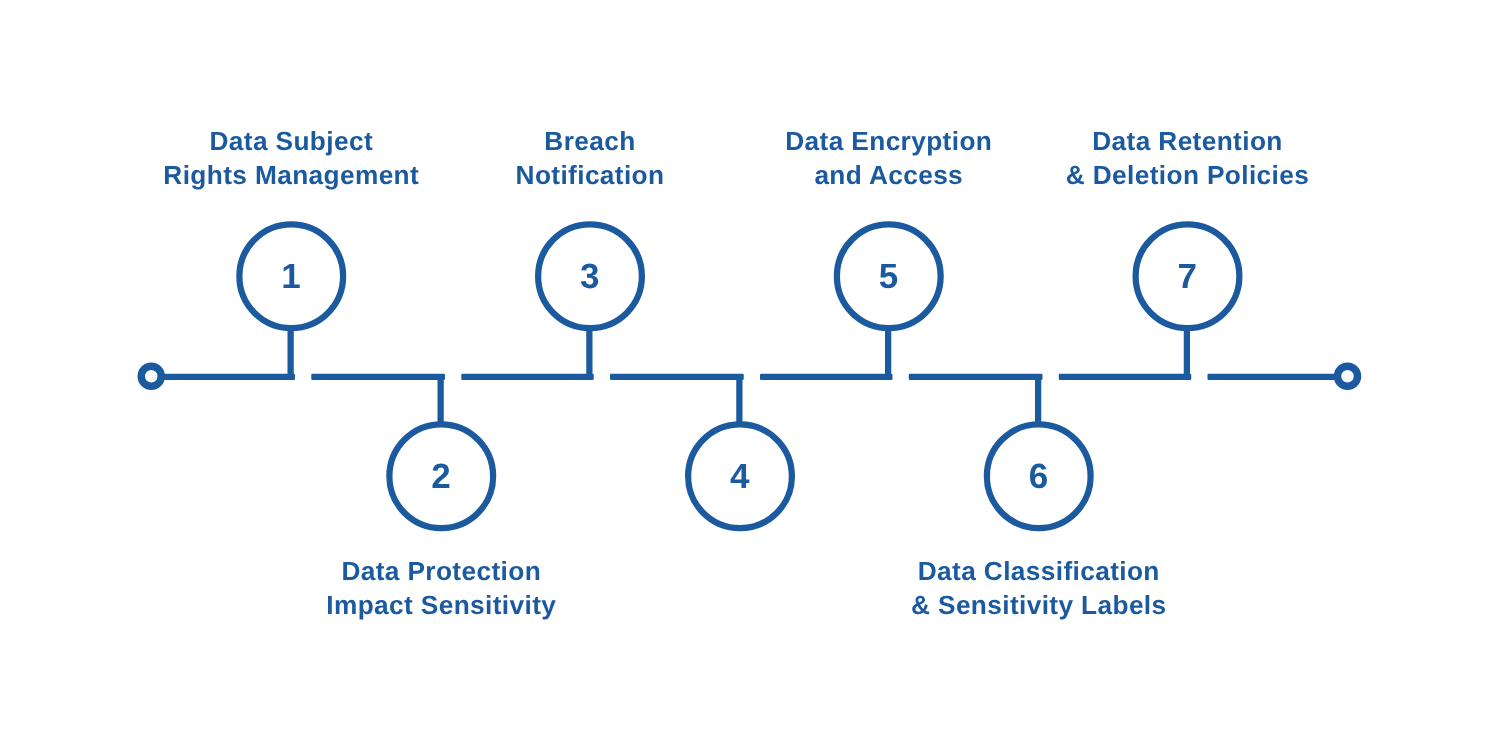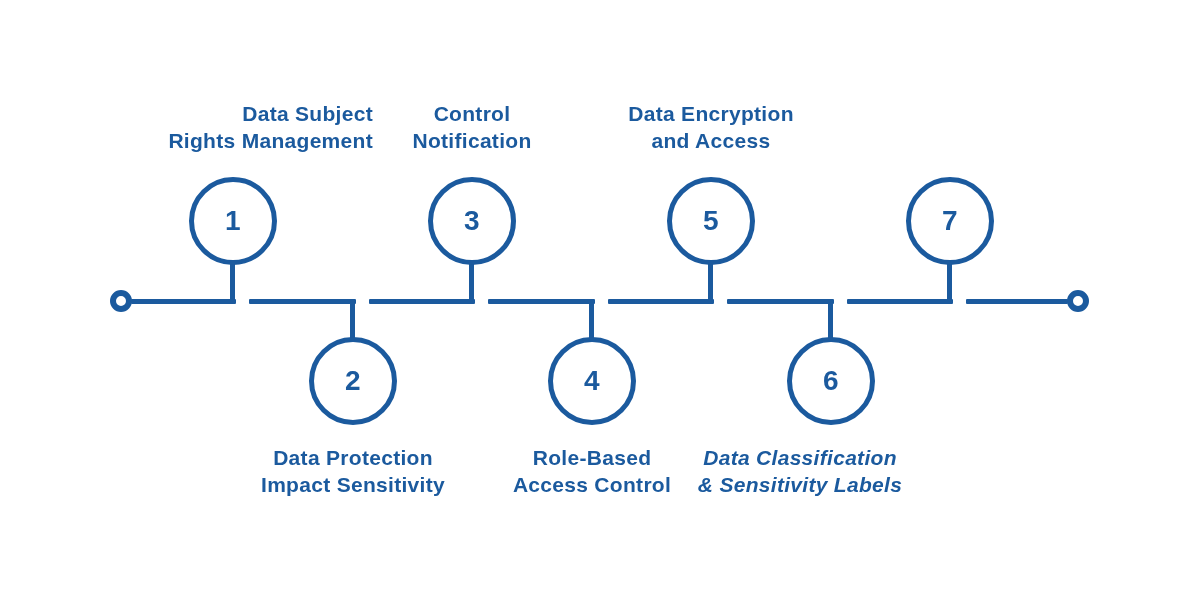--- a/index.html
+++ b/index.html
@@ -79,56 +79,56 @@
   <div class="seg" style="left:488px;width:107px;"></div>
   <div class="seg" style="left:608px;width:106px;"></div>
   <div class="seg" style="left:727px;width:107px;"></div>
   <div class="seg" style="left:847px;width:106px;"></div>
   <div class="seg" style="left:966px;width:102px;"></div>
 
   <div class="stem" style="left:230px;top:262px;height:40px;"></div>
   <div class="circle" style="left:189px;top:177px;">
     <span class="num">1</span>
   </div>
-  <div class="label" style="left:93px;top:100px;text-align:right;">Data Subject
+  <div class="label" style="left:93px;top:100px;">Data Subject
 Rights Management</div>
 
   <div class="stem" style="left:350px;top:302px;height:37px;"></div>
   <div class="circle" style="left:309px;top:337px;">
     <span class="num">2</span>
   </div>
   <div class="label" style="left:213px;top:444px;">Data Protection
 Impact Sensitivity</div>
 
   <div class="stem" style="left:469px;top:262px;height:40px;"></div>
   <div class="circle" style="left:428px;top:177px;">
     <span class="num">3</span>
   </div>
-  <div class="label" style="left:332px;top:100px;">Control
+  <div class="label" style="left:332px;top:100px;">Breach
 Notification</div>
 
   <div class="stem" style="left:589px;top:302px;height:37px;"></div>
   <div class="circle" style="left:548px;top:337px;">
     <span class="num">4</span>
   </div>
-  <div class="label" style="left:452px;top:444px;">Role-Based
-Access Control</div>
 
   <div class="stem" style="left:708px;top:262px;height:40px;"></div>
   <div class="circle" style="left:667px;top:177px;">
     <span class="num">5</span>
   </div>
   <div class="label" style="left:571px;top:100px;">Data Encryption
 and Access</div>
 
   <div class="stem" style="left:828px;top:302px;height:37px;"></div>
   <div class="circle" style="left:787px;top:337px;">
     <span class="num">6</span>
   </div>
-  <div class="label" style="left:660px;top:444px;font-style:italic;">Data Classification
+  <div class="label" style="left:691px;top:444px;">Data Classification
 &amp; Sensitivity Labels</div>
 
   <div class="stem" style="left:947px;top:262px;height:40px;"></div>
   <div class="circle" style="left:906px;top:177px;">
     <span class="num">7</span>
   </div>
+  <div class="label" style="left:810px;top:100px;">Data Retention
+&amp; Deletion Policies</div>
 
 </div>
 
 </body></html>

